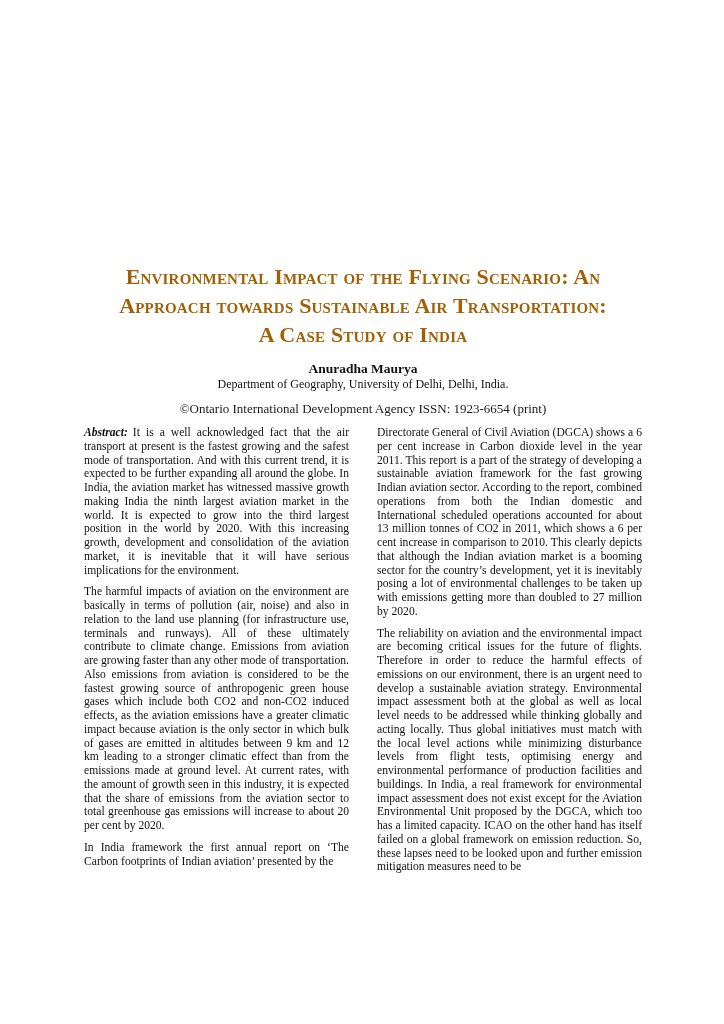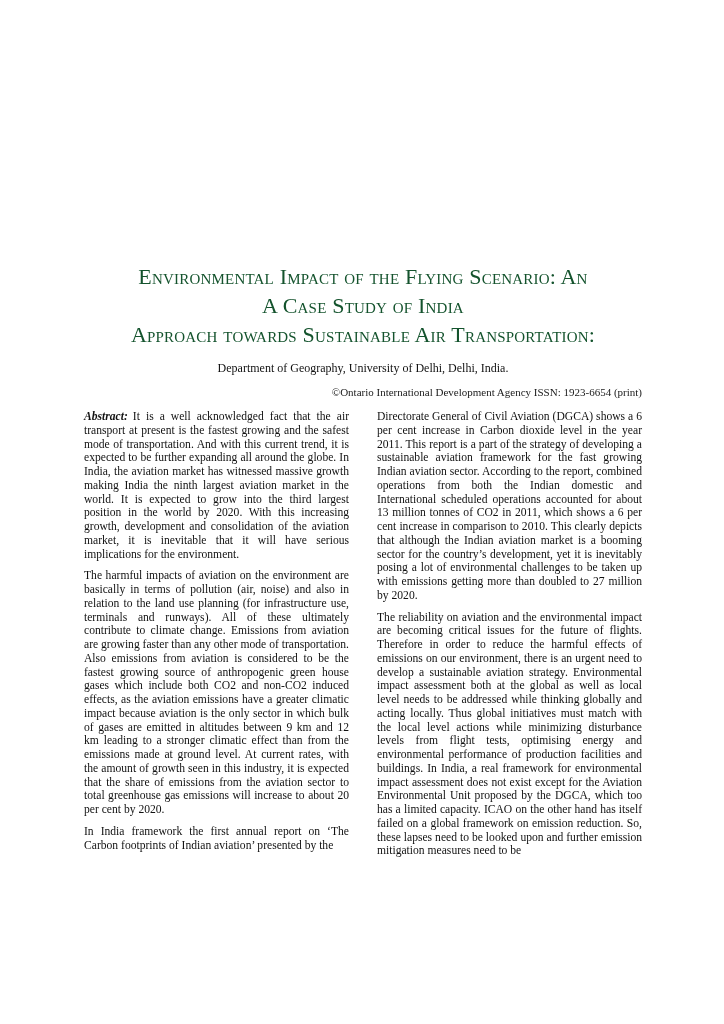--- a/index.html
+++ b/index.html
@@ -18,46 +18,46 @@
     box-sizing: border-box;
   }
   .content {
     position: absolute;
     left: 84px;
     top: 262px;
     width: 558px;
   }
   .paper-title {
     text-align: center;
-    font-weight: normal;
+    font-weight: bold;
     font-variant: small-caps;
     font-size: 22px;
     line-height: 29px;
     letter-spacing: 0.2px;
-    color: #14532d;
+    color: #a16207;
   }
   .author-block {
     margin-top: 12px;
     text-align: center;
   }
   .author-name {
     font-weight: bold;
     font-size: 13.5px;
     line-height: 16px;
   }
   .author-affiliation,
   .author-corresponding {
     font-size: 12px;
     line-height: 14.5px;
     text-align: center;
   }
   .issn-block {
     margin-top: 11px;
-    text-align: right;
-    font-size: 11px;
+    text-align: center;
+    font-size: 13px;
     line-height: 11.5px;
     color: #1a1a1a;
   }
   .columns {
     margin-top: 12px;
     display: flex;
     gap: 28px;
   }
   .col {
     width: 266px;
@@ -76,25 +76,26 @@
   }
 </style>
 </head>
 <body>
 
 <div class="sheet">
   <div class="content">
 
     <div class="paper-title">
       <div>Environmental Impact of the Flying Scenario: An</div>
+      <div>Approach towards Sustainable Air Transportation:</div>
       <div>A Case Study of India</div>
-      <div>Approach towards Sustainable Air Transportation:</div>
     </div>
 
     <div class="author-block">
+      <div class="author-name">Anuradha Maurya</div>
       <div class="author-affiliation">Department of Geography, University of Delhi, Delhi, India.</div>
     </div>
 
     <div class="issn-block">
       <div>©Ontario International Development Agency ISSN: 1923-6654 (print)</div>
     </div>
 
     <div class="columns">
       <div class="col">
         <p><span class="abstract-label">Abstract:</span><span>It is a well acknowledged fact that the air transport at present is the fastest growing and the safest mode of transportation. And with this current trend, it is expected to be further expanding all around the globe. In India, the aviation market has witnessed massive growth making India the ninth largest aviation market in the world. It is expected to grow into the third largest position in the world by 2020. With this increasing growth, development and consolidation of the aviation market, it is inevitable that it will have serious implications for the environment.</span></p>

